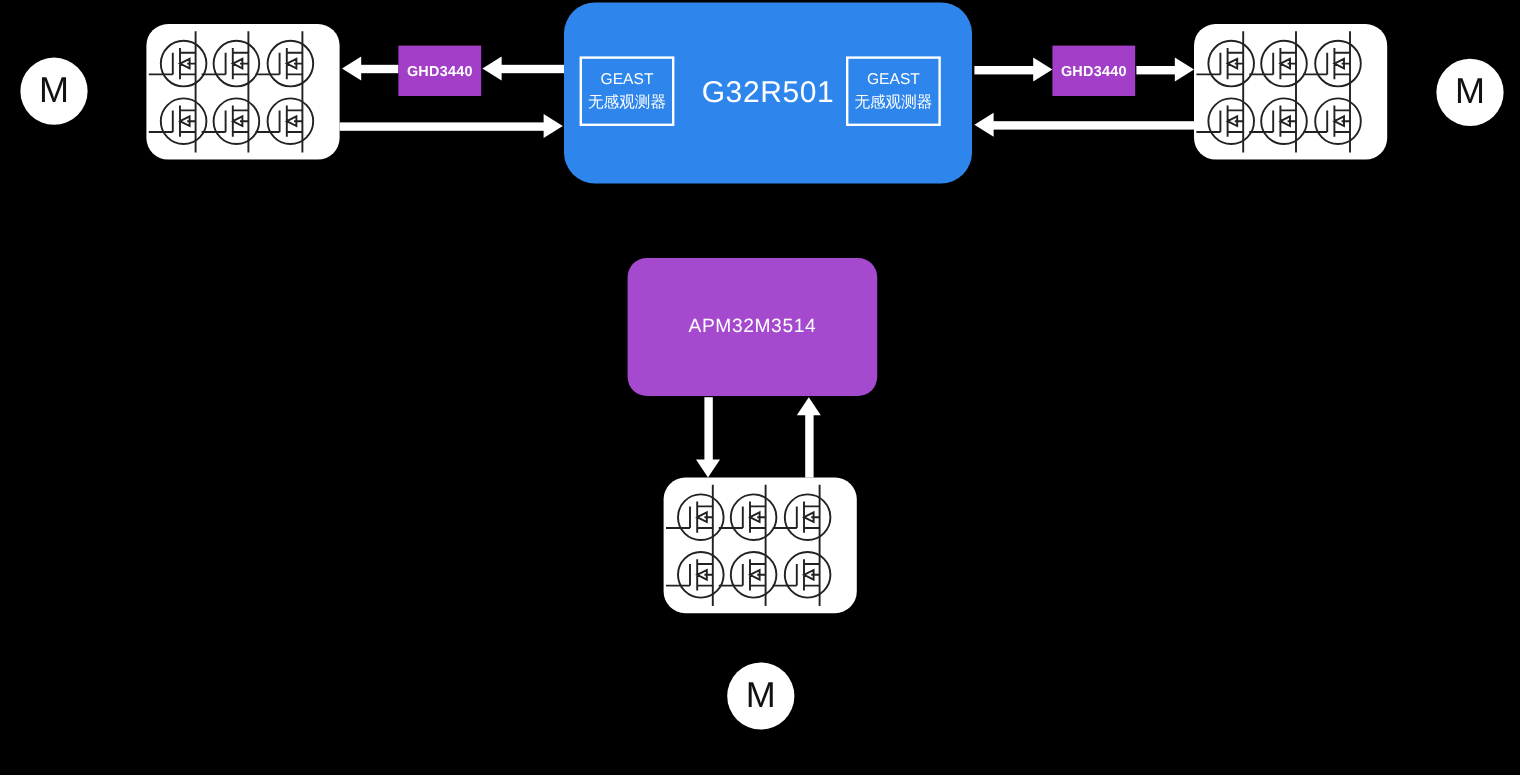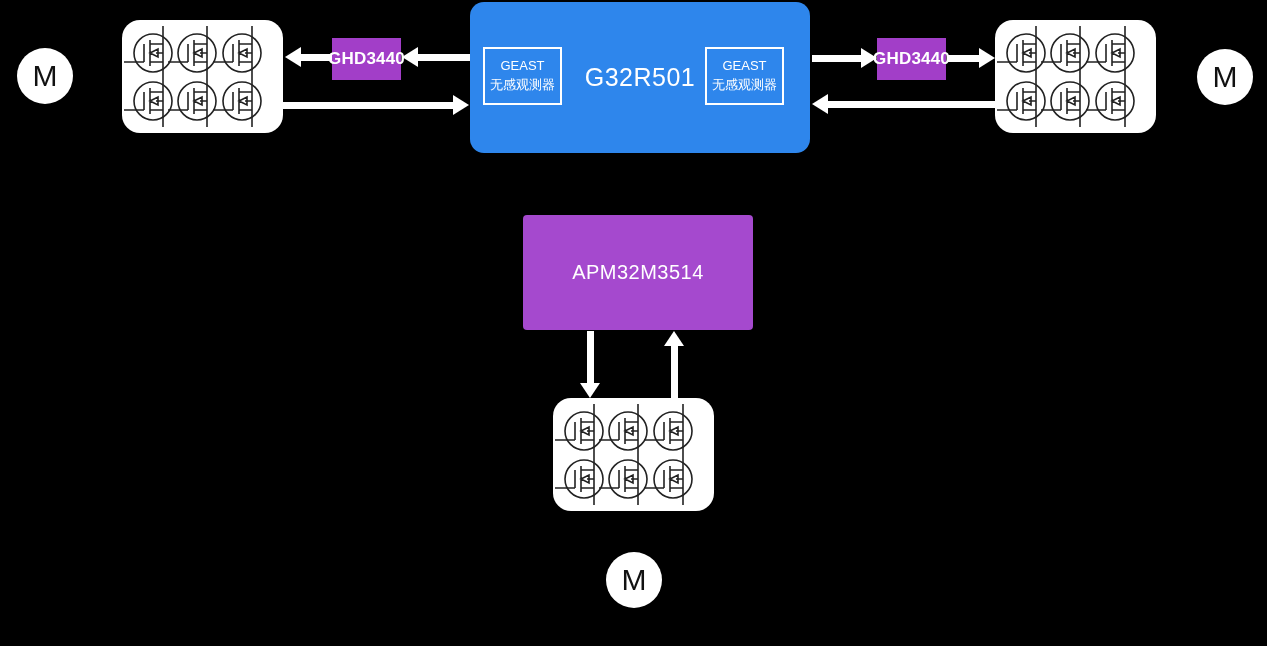--- a/index.html
+++ b/index.html
@@ -1,34 +1,34 @@
 <!DOCTYPE html>
 <html style="--background: #000000; --mcu-blue: #2E86EC; --driver-purple: #A23EC8; --apm-purple: #A549CE; --box-white: #FFFFFF; --text-dark: #111111;"><head>
 <meta charset="utf-8">
 <style>
   html,body{margin:0;padding:0;background:#ffffff;}
   body{width:1267px;height:646px;font-family:"Liberation Sans", sans-serif;}
   .canvas{position:relative;width:1267px;height:646px;background:var(--background,#000);overflow:hidden;}
 
   
   .block{position:absolute;box-sizing:border-box;display:flex;align-items:center;justify-content:center;}
-  .mcu{left:470px;top:2px;width:340px;height:151px;background:var(--mcu-blue,#2E86EC);border-radius:14px;}
+  .mcu{left:470px;top:2px;width:340px;height:151px;background:var(--mcu-blue,#2E86EC);border-radius:26px;}
   .mcu-title{position:absolute;left:50%;top:50%;transform:translate(-50%,-52%);color:#ffffff;
              font-size:25px;font-weight:500;letter-spacing:.5px;white-space:nowrap;}
   .observer{position:absolute;top:45px;width:79px;height:58px;border:2px solid #fff;box-sizing:border-box;
             display:flex;flex-direction:column;align-items:center;justify-content:center;
             color:#fff;font-size:13px;line-height:1.45;text-align:center;white-space:nowrap;}
   .observer.left{left:13px;} .observer.right{left:235px;}
 
   .driver{width:69px;height:42px;background:var(--driver-purple,#A23EC8);color:#fff;
-          font-size:17px;font-weight:600;letter-spacing:.2px;}
+          font-size:12px;font-weight:600;letter-spacing:.2px;}
   .driver.dleft{left:332px;top:38px;} .driver.dright{left:877px;top:38px;}
 
-  .companion{left:523px;top:215px;width:230px;height:115px;background:var(--apm-purple,#A549CE);
-             border-radius:4px;color:#fff;font-size:20px;font-weight:500;letter-spacing:.5px;}
+  .companion{left:523px;top:215px;width:208px;height:115px;background:var(--apm-purple,#A549CE);
+             border-radius:16px;color:#fff;font-size:16px;font-weight:500;letter-spacing:.5px;}
 
   .motor{position:absolute;width:56px;height:56px;border-radius:50%;background:var(--box-white,#fff);
          display:flex;align-items:center;justify-content:center;color:var(--text-dark,#111);
          font-size:30px;font-weight:500;}
   .motor.mleft{left:17px;top:48px;} .motor.mright{left:1197px;top:49px;} .motor.mbottom{left:606px;top:552px;}
 
   .bridge{position:absolute;width:161px;height:113px;background:var(--box-white,#fff);border-radius:18px;}
   .bridge svg{display:block;width:161px;height:113px;}
   .bridge.bleft{left:122px;top:20px;} .bridge.bright{left:995px;top:20px;} .bridge.bbottom{left:553px;top:398px;}
 

